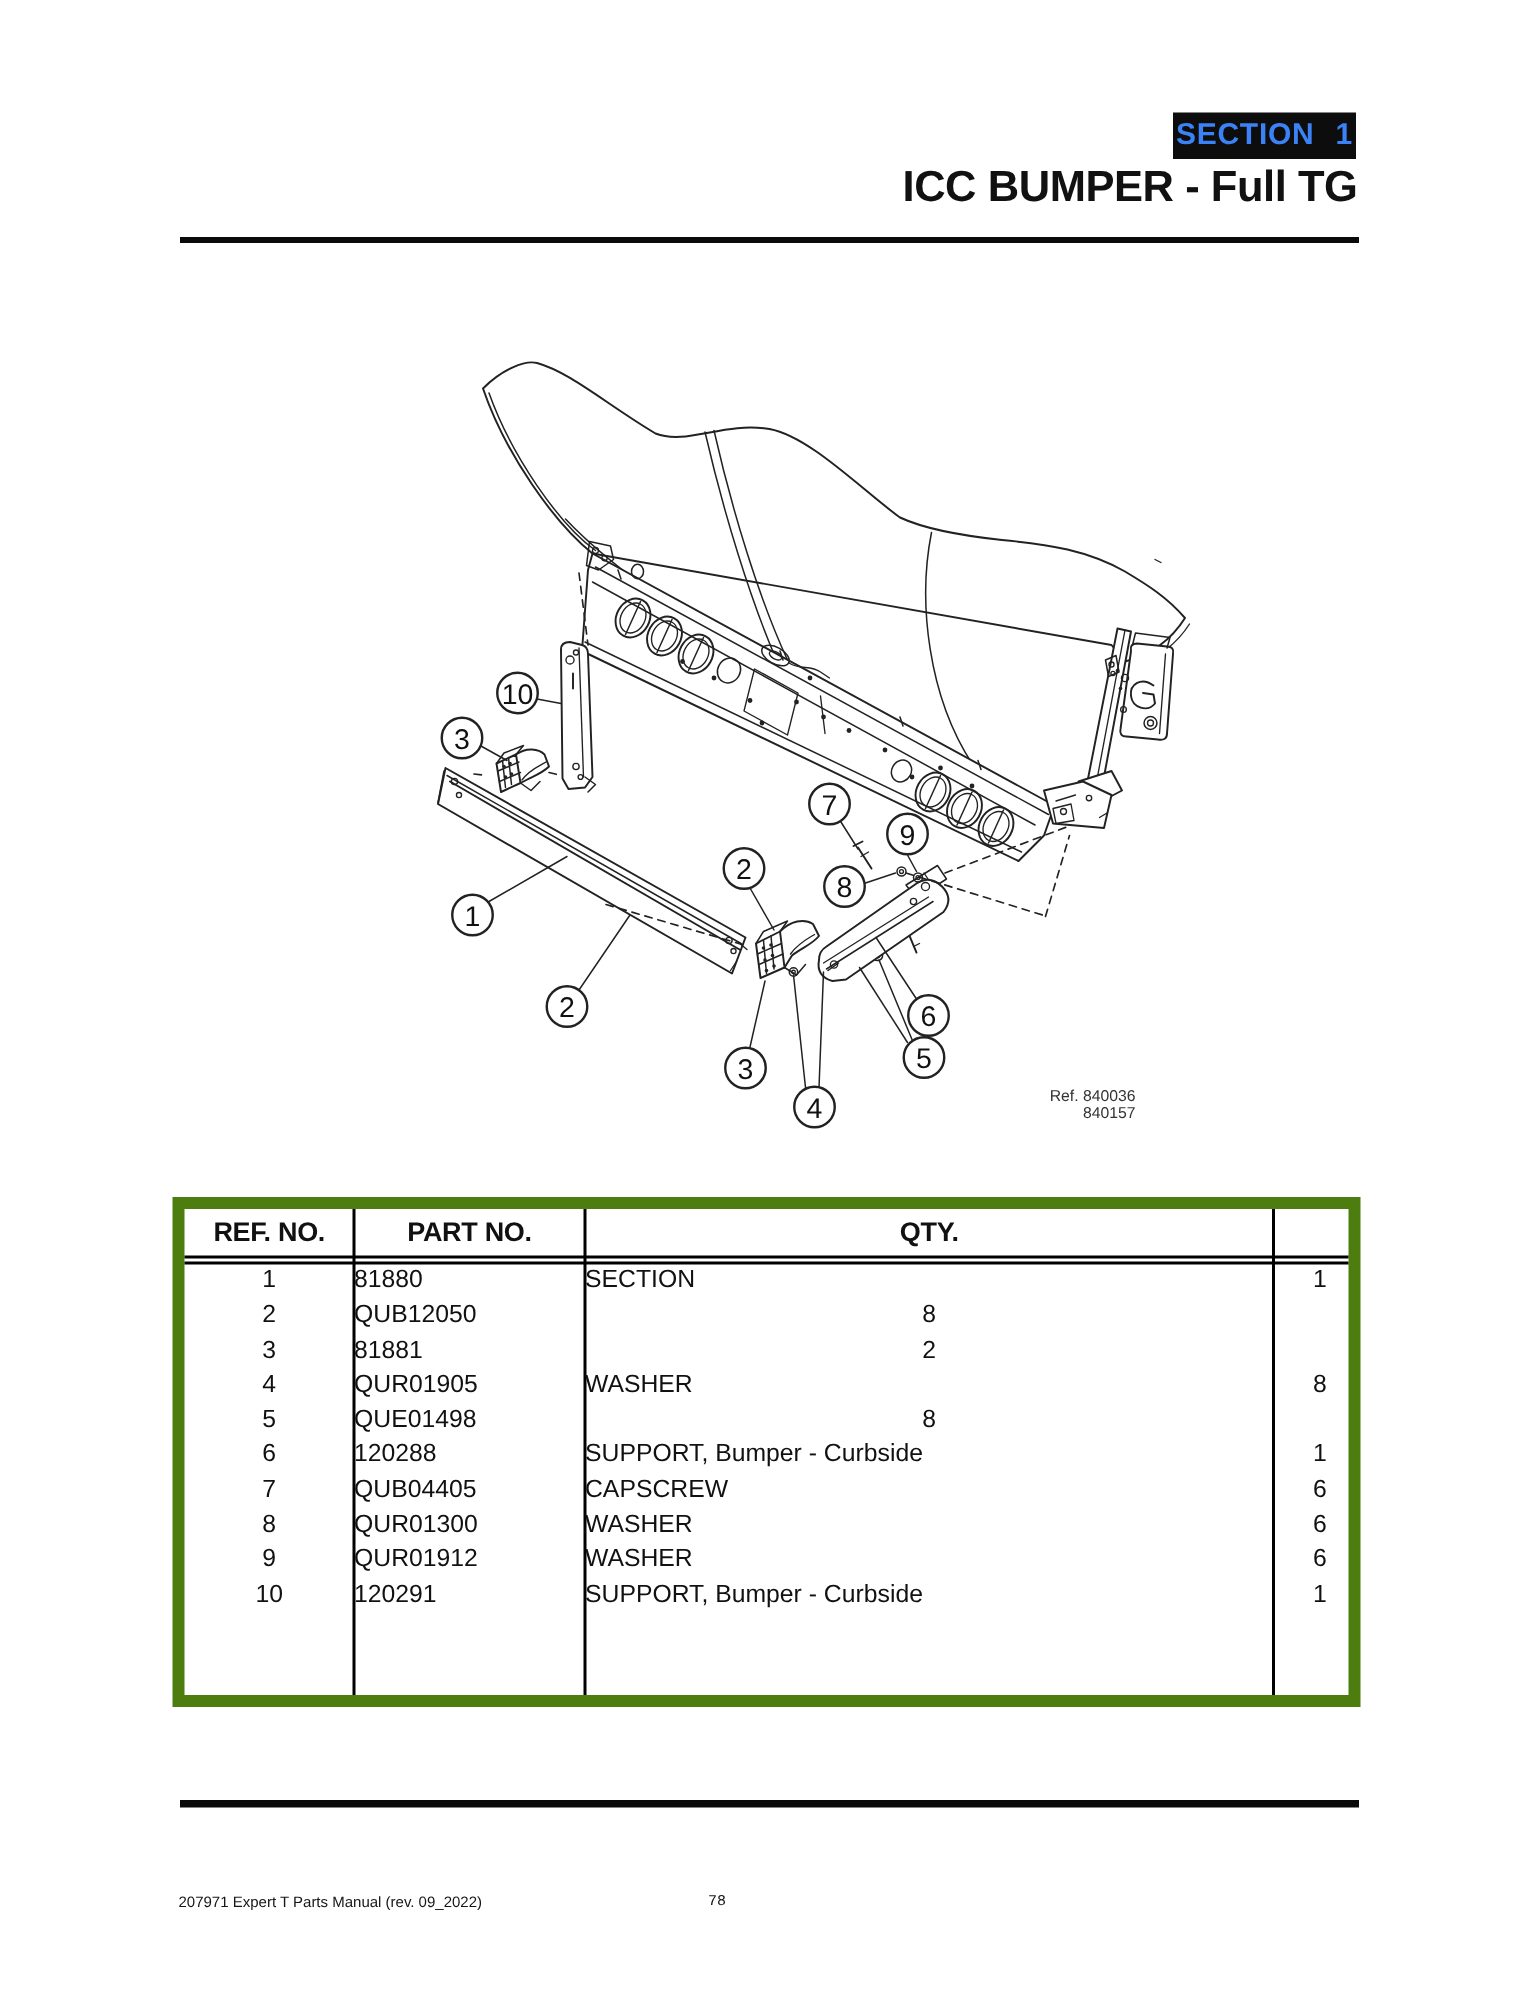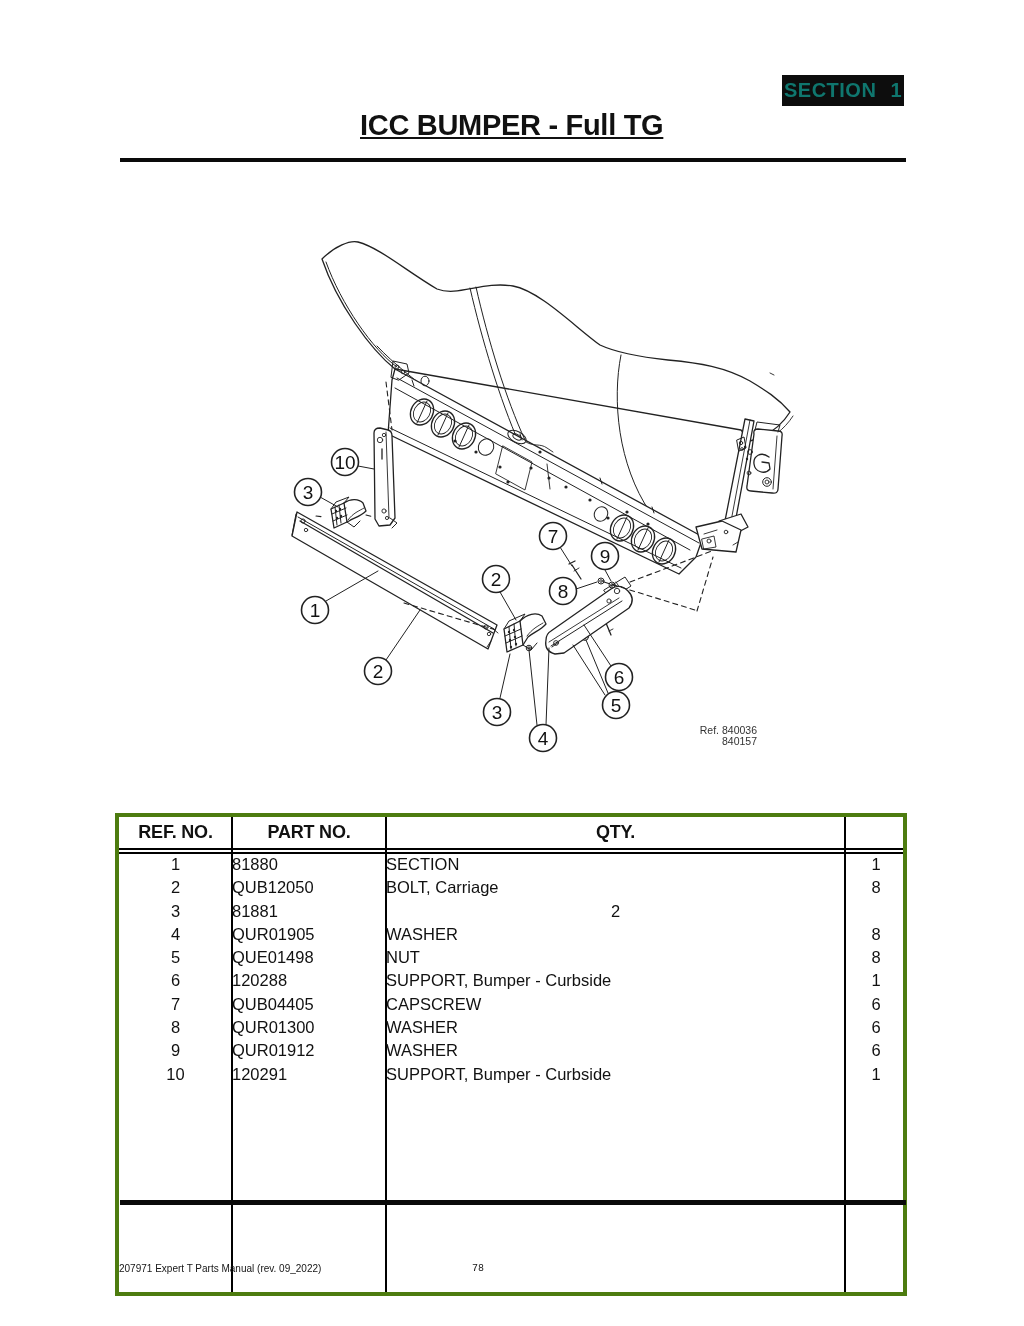--- a/index.html
+++ b/index.html
@@ -3,36 +3,36 @@
 <meta charset="utf-8">
 <style>
   html,body{margin:0;padding:0;background:#e8e8e8;}
   .page{
     position:relative;width:1024px;height:1326px;background:#ffffff;
     font-family:"Liberation Sans","DejaVu Sans",sans-serif;color:#111;
     margin:0 auto;overflow:hidden;
   }
   .section-badge{
     position:absolute;left:782px;top:75px;width:122px;height:31px;
-    background:#0d0d0d;color:#0f766e;font-weight:bold;font-size:20px;
+    background:#0d0d0d;color:#3b82f6;font-weight:bold;font-size:20px;
     display:flex;align-items:center;justify-content:center;
     letter-spacing:.5px;word-spacing:8px;
   }
   .doc-title{
-    position:absolute;left:360px;top:109px;width:545px;
-    font-weight:bold;font-size:29px;letter-spacing:-.3px;white-space:nowrap;text-decoration:underline;
+    position:absolute;left:360px;top:109px;width:545px;text-align:right;
+    font-weight:bold;font-size:29px;letter-spacing:-.3px;white-space:nowrap;
   }
   .rule{position:absolute;left:120px;width:786px;background:#0a0a0a;}
   .rule.top{top:158px;height:4px;}
   .rule.bottom{top:1200px;height:5px;}
   .diagram-svg{position:absolute;left:0;top:0;}
 
   
-  .parts-table{position:absolute;left:115px;top:798px;width:792px;height:483px;
-    border:4px solid #4d7c0f;box-sizing:border-box;margin-top:15px;}
+  .parts-table{position:absolute;left:115px;top:798px;width:792px;height:340px;
+    border:8px solid #4d7c0f;box-sizing:border-box;}
   .pt-vline{position:absolute;top:0;bottom:0;width:2px;background:#000;}
   .pt-dline{position:absolute;left:0;right:0;height:2px;background:#000;}
   .pt-header{position:absolute;left:0;right:0;top:0;height:31px;display:grid;
     grid-template-columns:113px 154px 459px 62px;}
   .pt-header .hc{display:flex;align-items:center;justify-content:center;
     font-weight:bold;font-size:18px;letter-spacing:-.2px;}
   .pt-body{position:absolute;left:0;right:0;top:36px;}
   .pt-row{display:grid;grid-template-columns:113px 154px 459px 62px;height:23.3px;
     line-height:23.3px;font-size:16.5px;}
   .pt-row .c-ref,.pt-row .c-qty{text-align:center;}
@@ -361,38 +361,36 @@
     <div class="pt-body">
       <div class="pt-row">
         <div class="c-ref">1</div>
         <div class="c-part">81880</div>
         <div class="c-desc">SECTION</div>
         <div class="c-qty">1</div>
       </div>
       <div class="pt-row">
         <div class="c-ref">2</div>
         <div class="c-part">QUB12050</div>
-        <div class="c-desc">BOLT, Carriage</div>
         <div class="c-qty">8</div>
       </div>
       <div class="pt-row">
         <div class="c-ref">3</div>
         <div class="c-part">81881</div>
         <div class="c-qty">2</div>
       </div>
       <div class="pt-row">
         <div class="c-ref">4</div>
         <div class="c-part">QUR01905</div>
         <div class="c-desc">WASHER</div>
         <div class="c-qty">8</div>
       </div>
       <div class="pt-row">
         <div class="c-ref">5</div>
         <div class="c-part">QUE01498</div>
-        <div class="c-desc">NUT</div>
         <div class="c-qty">8</div>
       </div>
       <div class="pt-row">
         <div class="c-ref">6</div>
         <div class="c-part">120288</div>
         <div class="c-desc">SUPPORT, Bumper - Curbside</div>
         <div class="c-qty">1</div>
       </div>
       <div class="pt-row">
         <div class="c-ref">7</div>

